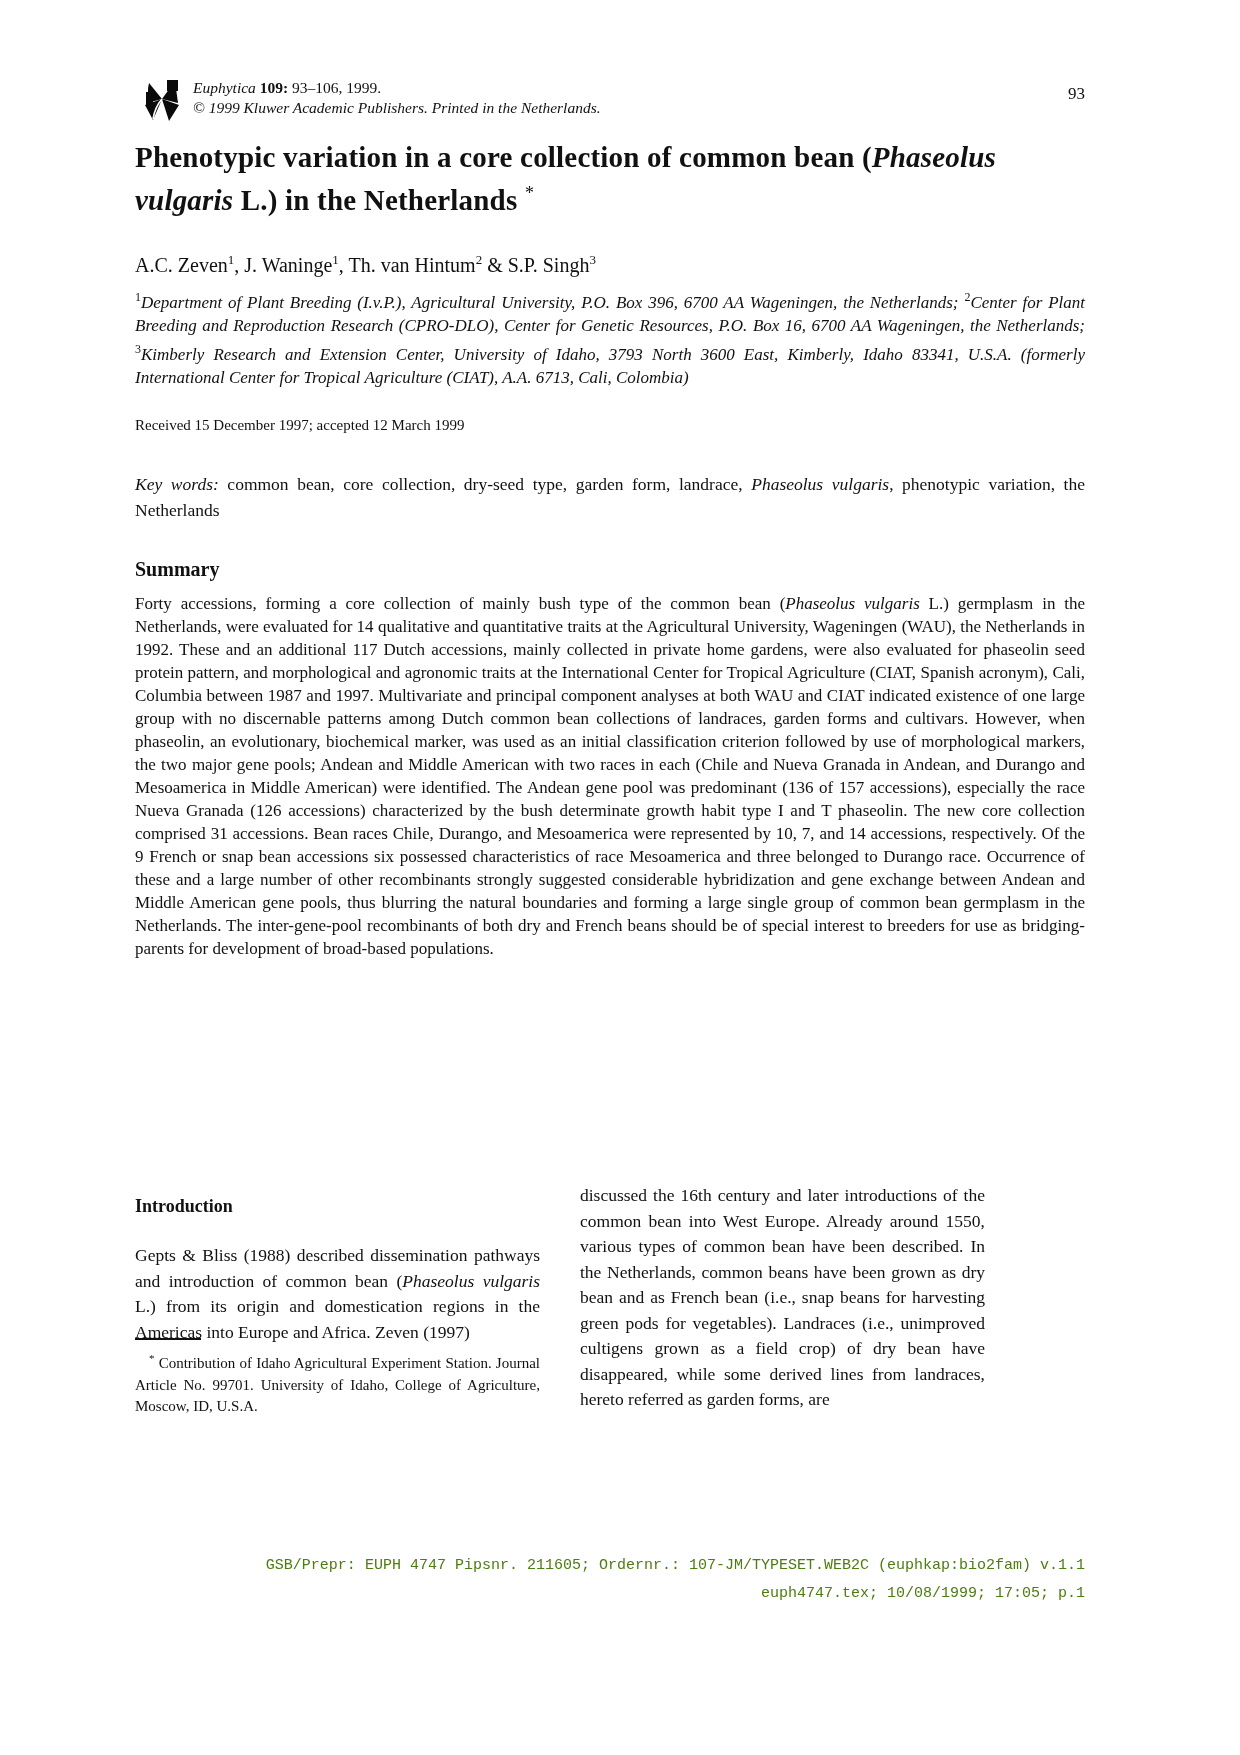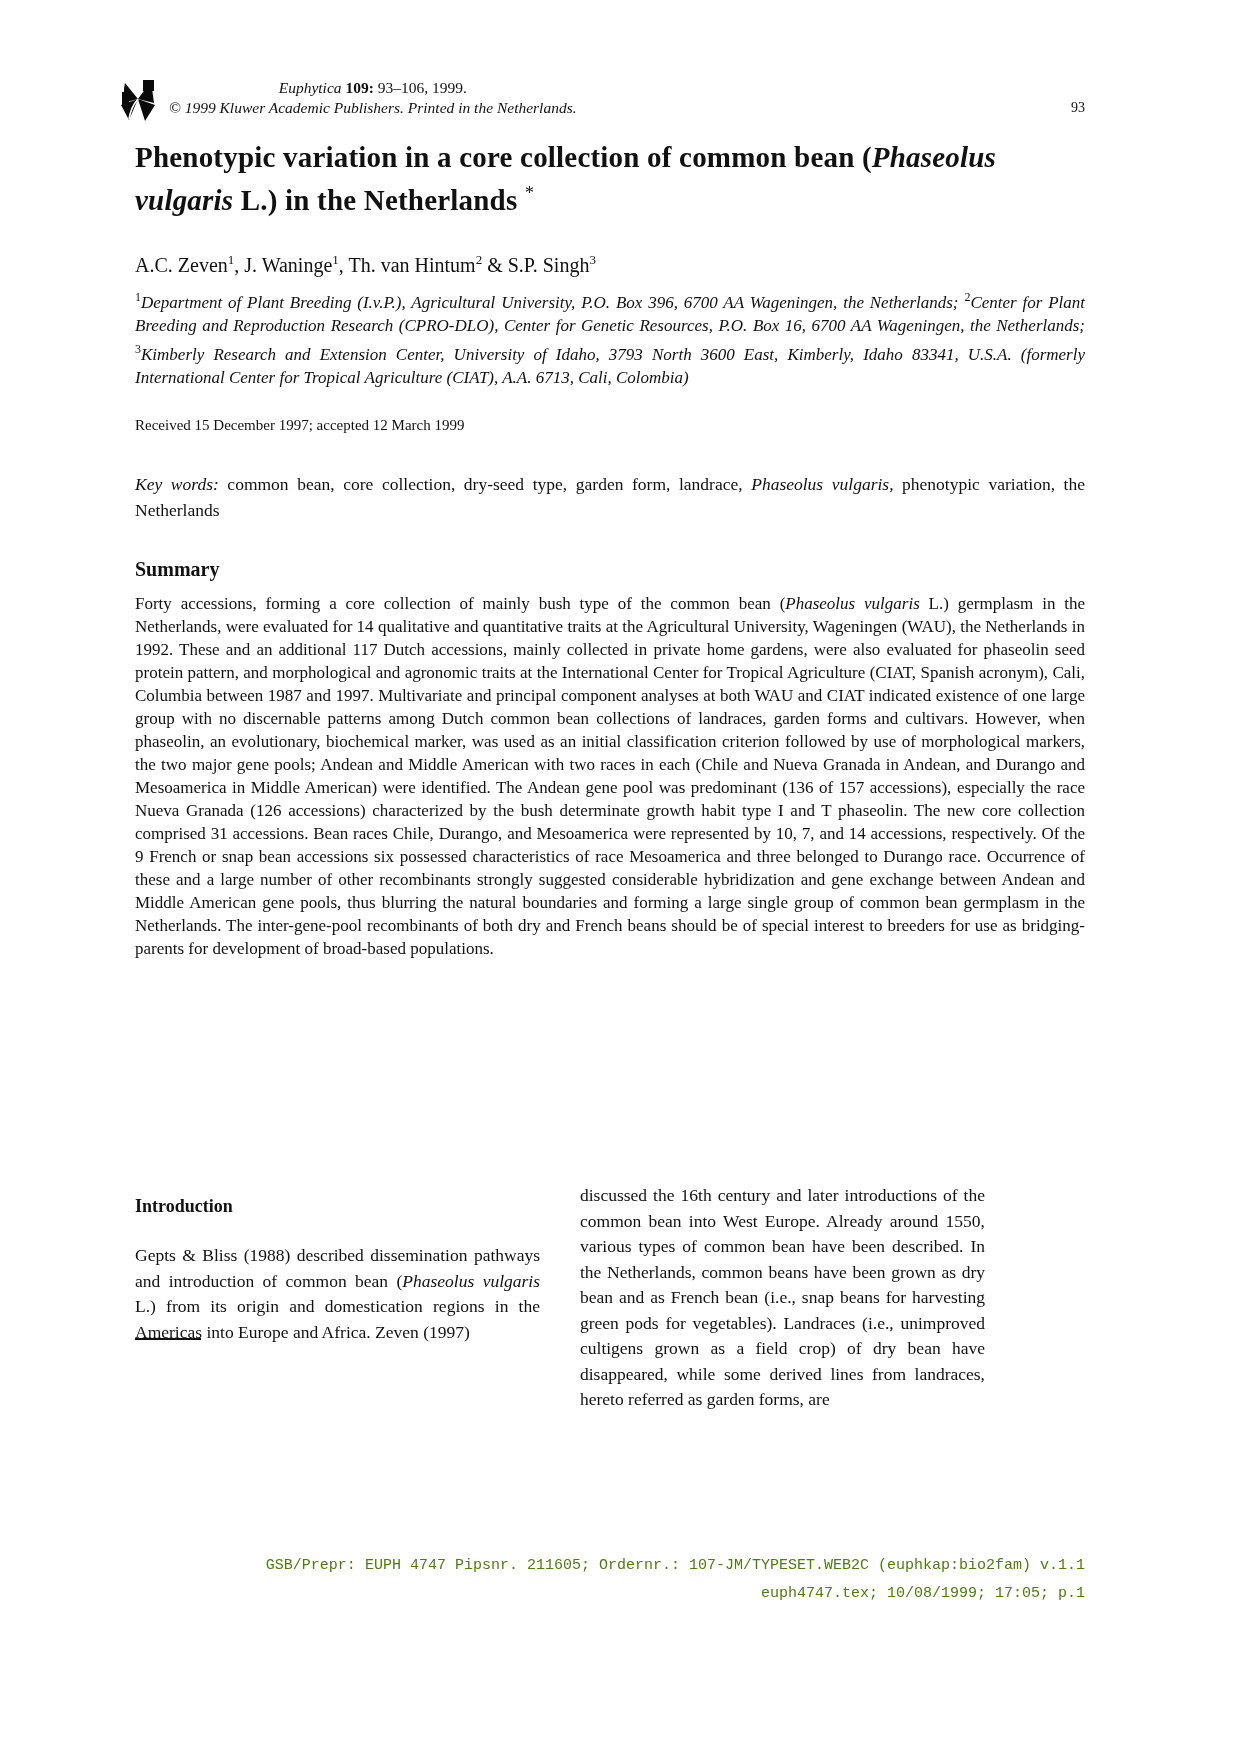--- a/index.html
+++ b/index.html
@@ -6,26 +6,26 @@
   html,body { width:1240px; height:1755px; background:#ffffff; }
   body {
     font-family:"Liberation Serif", serif;
     color:#111;
     position:relative;
     overflow:hidden;
   }
   .abs { position:absolute; }
 
   
-  .header-row { top:76px; left:118px; width:950px; display:flex; align-items:flex-start;text-align:center; }
+  .header-row { top:76px; left:142px; width:950px; display:flex; align-items:flex-start; }
   .logo-box { width:40px; height:46px; flex:0 0 40px; }
   .journal-lines { margin-left:11px; font-size:15.5px; line-height:20px; font-style:italic; padding-top:2px; }
   .journal-lines .vol { font-style:normal; font-weight:bold; }
   .journal-lines .pg { font-style:normal; }
-  .page-number { top:100px; right:155px; font-size:14px; font-style:normal;margin-left:48px; }
+  .page-number { top:84px; right:155px; font-size:17px; font-style:normal;margin-left:48px; }
 
   
   .paper-title { top:139px; left:135px; width:950px; font-size:29px; font-weight:bold; line-height:36px; letter-spacing:0.2px; }
   .paper-title .it { font-style:italic; }
   .paper-title sup { font-weight:normal; font-size:18px; }
 
   
   .authors { top:252px; left:135px; width:950px; font-size:20px; }
   .authors sup { font-size:13px; }
 
@@ -95,20 +95,21 @@
 <h2 class="abs summary-heading">Summary</h2>
 <div class="abs summary-body"><span>Forty accessions, forming a core collection of mainly bush type of the common bean (</span><span class="it">Phaseolus vulgaris</span><span> L.) germplasm in the Netherlands, were evaluated for 14 qualitative and quantitative traits at the Agricultural University, Wageningen (WAU), the Netherlands in 1992. These and an additional 117 Dutch accessions, mainly collected in private home gardens, were also evaluated for phaseolin seed protein pattern, and morphological and agronomic traits at the International Center for Tropical Agriculture (CIAT, Spanish acronym), Cali, Columbia between 1987 and 1997. Multivariate and principal component analyses at both WAU and CIAT indicated existence of one large group with no discernable patterns among Dutch common bean collections of landraces, garden forms and cultivars. However, when phaseolin, an evolutionary, biochemical marker, was used as an initial classification criterion followed by use of morphological markers, the two major gene pools; Andean and Middle American with two races in each (Chile and Nueva Granada in Andean, and Durango and Mesoamerica in Middle American) were identified. The Andean gene pool was predominant (136 of 157 accessions), especially the race Nueva Granada (126 accessions) characterized by the bush determinate growth habit type I and T phaseolin. The new core collection comprised 31 accessions. Bean races Chile, Durango, and Mesoamerica were represented by 10, 7, and 14 accessions, respectively. Of the 9 French or snap bean accessions six possessed characteristics of race Mesoamerica and three belonged to Durango race. Occurrence of these and a large number of other recombinants strongly suggested considerable hybridization and gene exchange between Andean and Middle American gene pools, thus blurring the natural boundaries and forming a large single group of common bean germplasm in the Netherlands. The inter-gene-pool recombinants of both dry and French beans should be of special interest to breeders for use as bridging-parents for development of broad-based populations.</span></div>
 
 <div class="abs col-left">
   <h2 class="intro-heading">Introduction</h2>
   <p class="intro-para"><span>Gepts &amp; Bliss (1988) described dissemination pathways and introduction of common bean (</span><span class="it">Phaseolus vulgaris</span><span> L.) from its origin and domestication regions in the Americas into Europe and Africa. Zeven (1997)</span></p>
 </div>
 
 <div class="abs footnote">
   <div class="footnote-rule"></div>
+  <p class="footnote-text"><sup>*</sup><span> Contribution of Idaho Agricultural Experiment Station. Journal Article No. 99701. University of Idaho, College of Agriculture, Moscow, ID, U.S.A.</span></p>
 </div>
 
 <div class="abs col-right">discussed the 16th century and later introductions of the common bean into West Europe. Already around 1550, various types of common bean have been described. In the Netherlands, common beans have been grown as dry bean and as French bean (i.e., snap beans for harvesting green pods for vegetables). Landraces (i.e., unimproved cultigens grown as a field crop) of dry bean have disappeared, while some derived lines from landraces, hereto referred as garden forms, are</div>
 
 <div class="abs typeset">
   <div>GSB/Prepr: EUPH 4747 Pipsnr. 211605; Ordernr.: 107-JM/TYPESET.WEB2C (euphkap:bio2fam) v.1.1</div>
   <div>euph4747.tex; 10/08/1999; 17:05; p.1</div>
 </div>
 
 </body></html>

